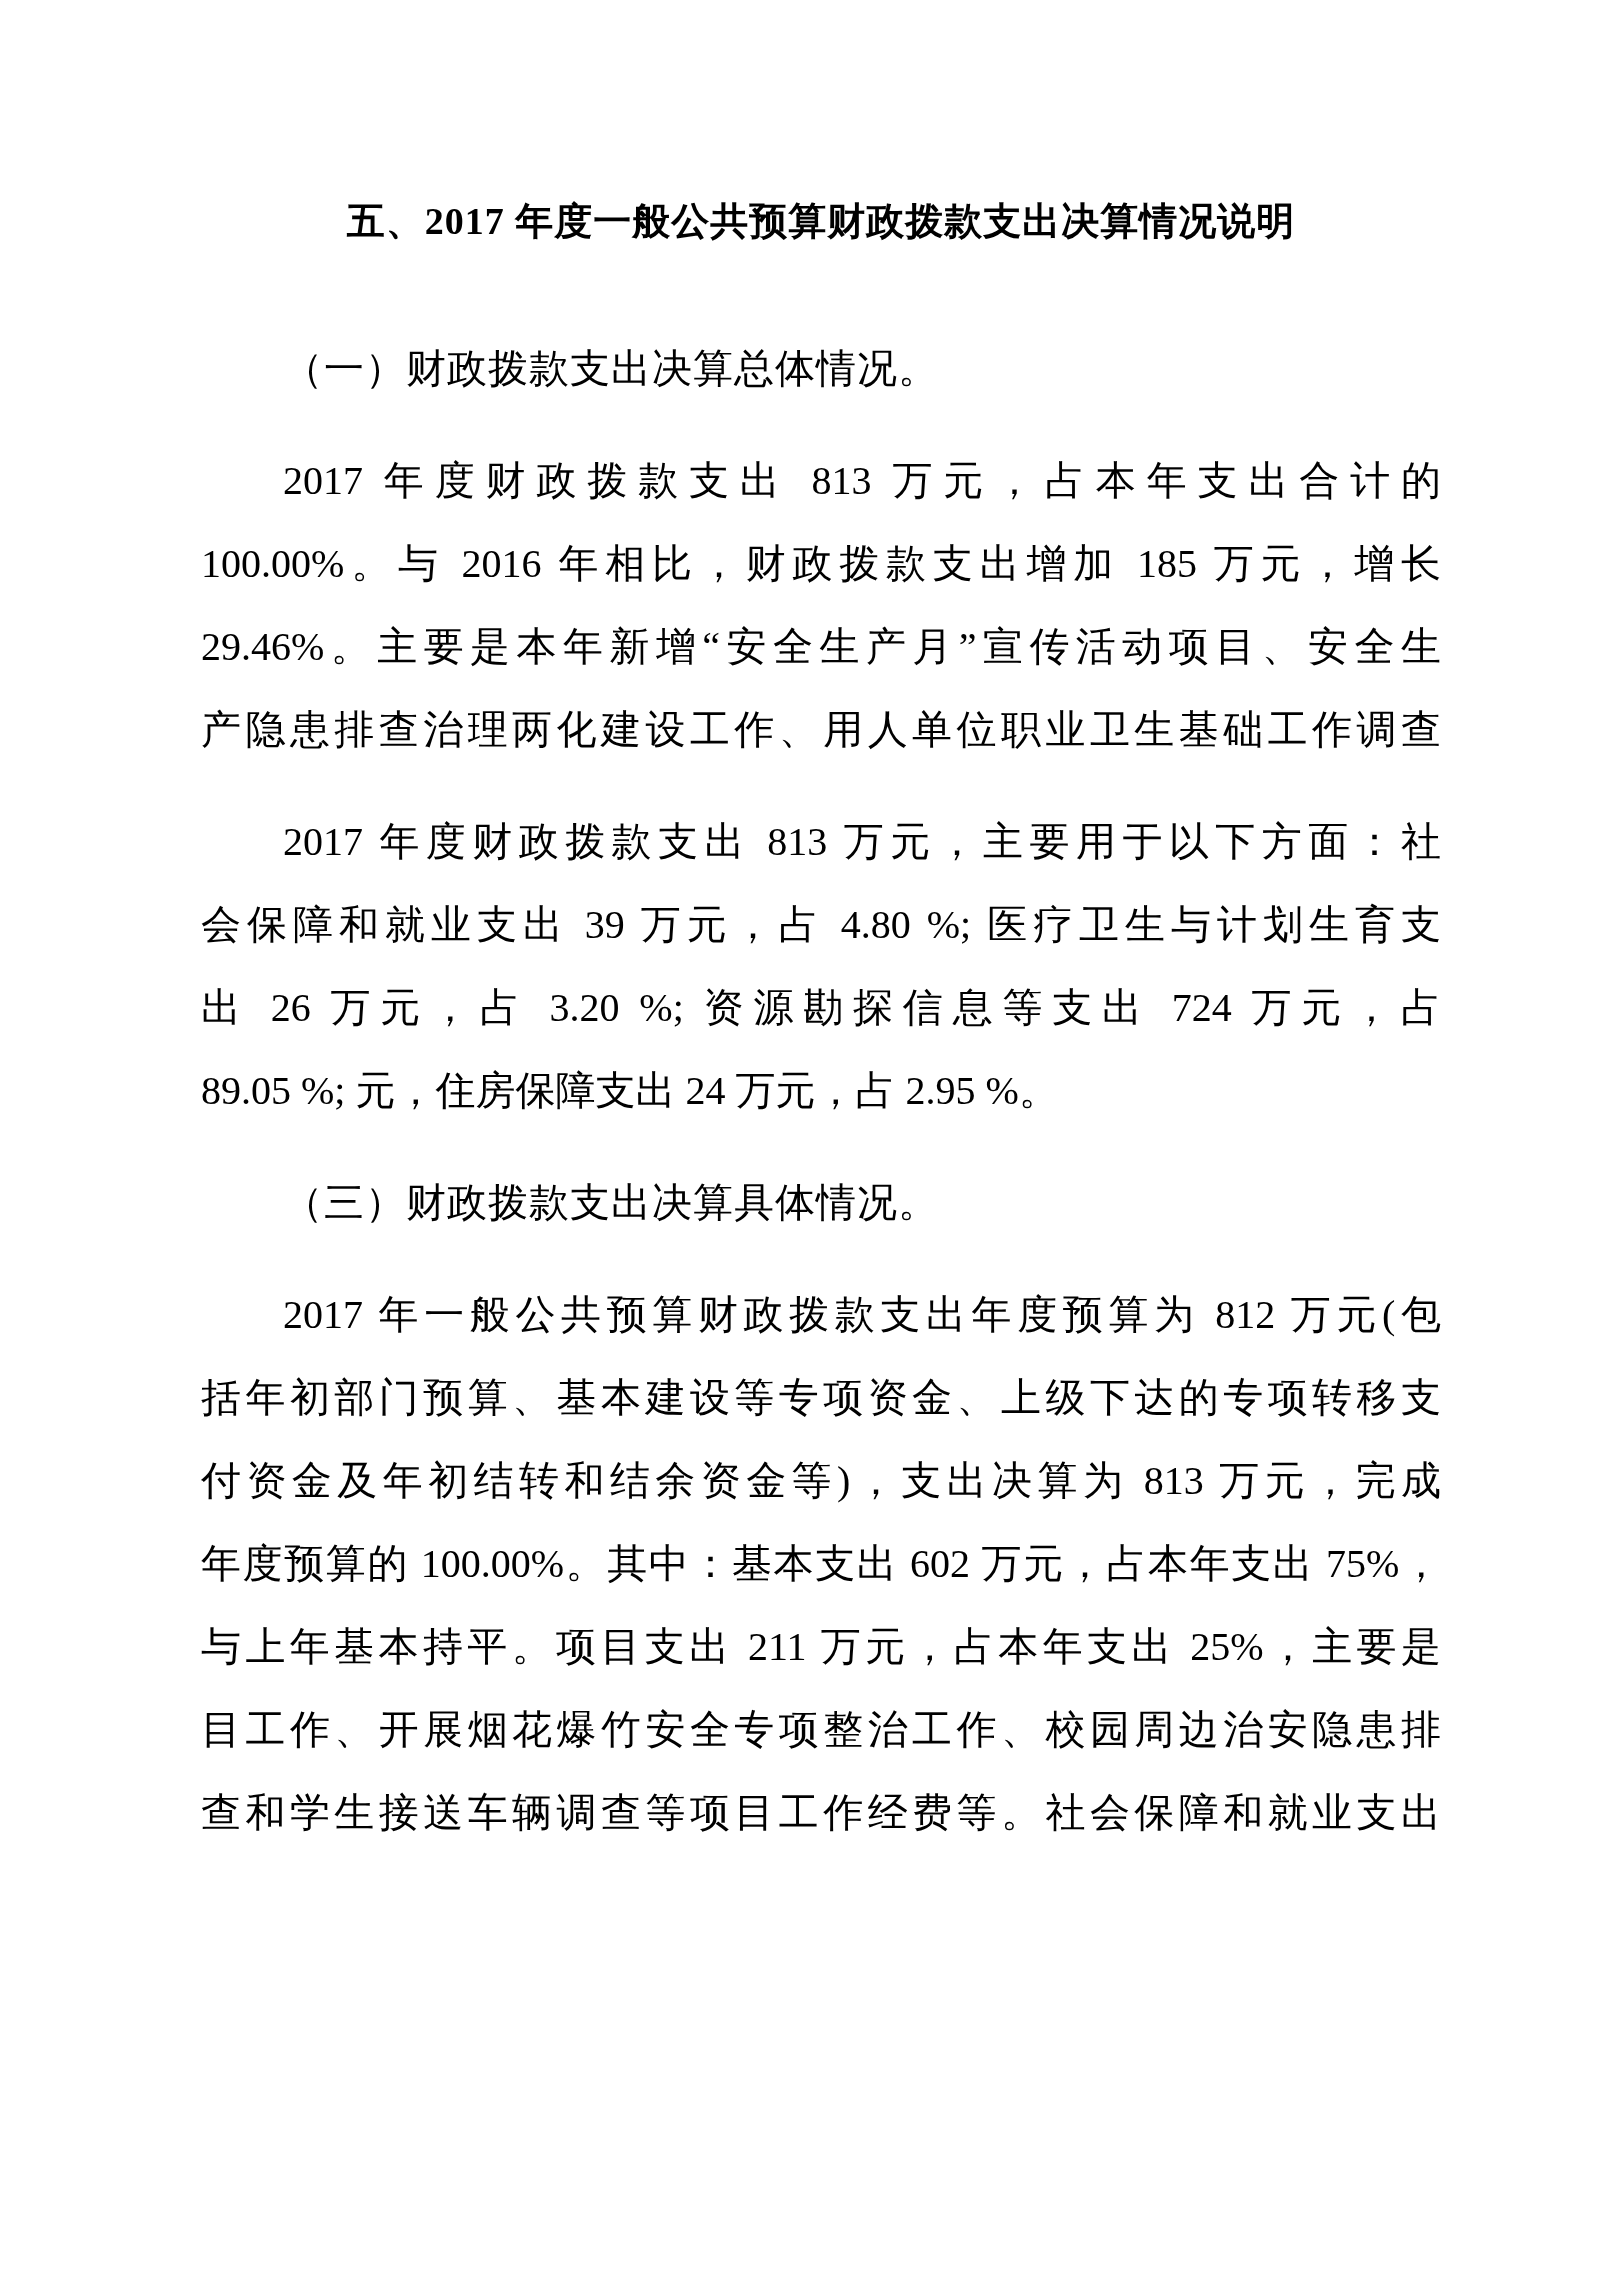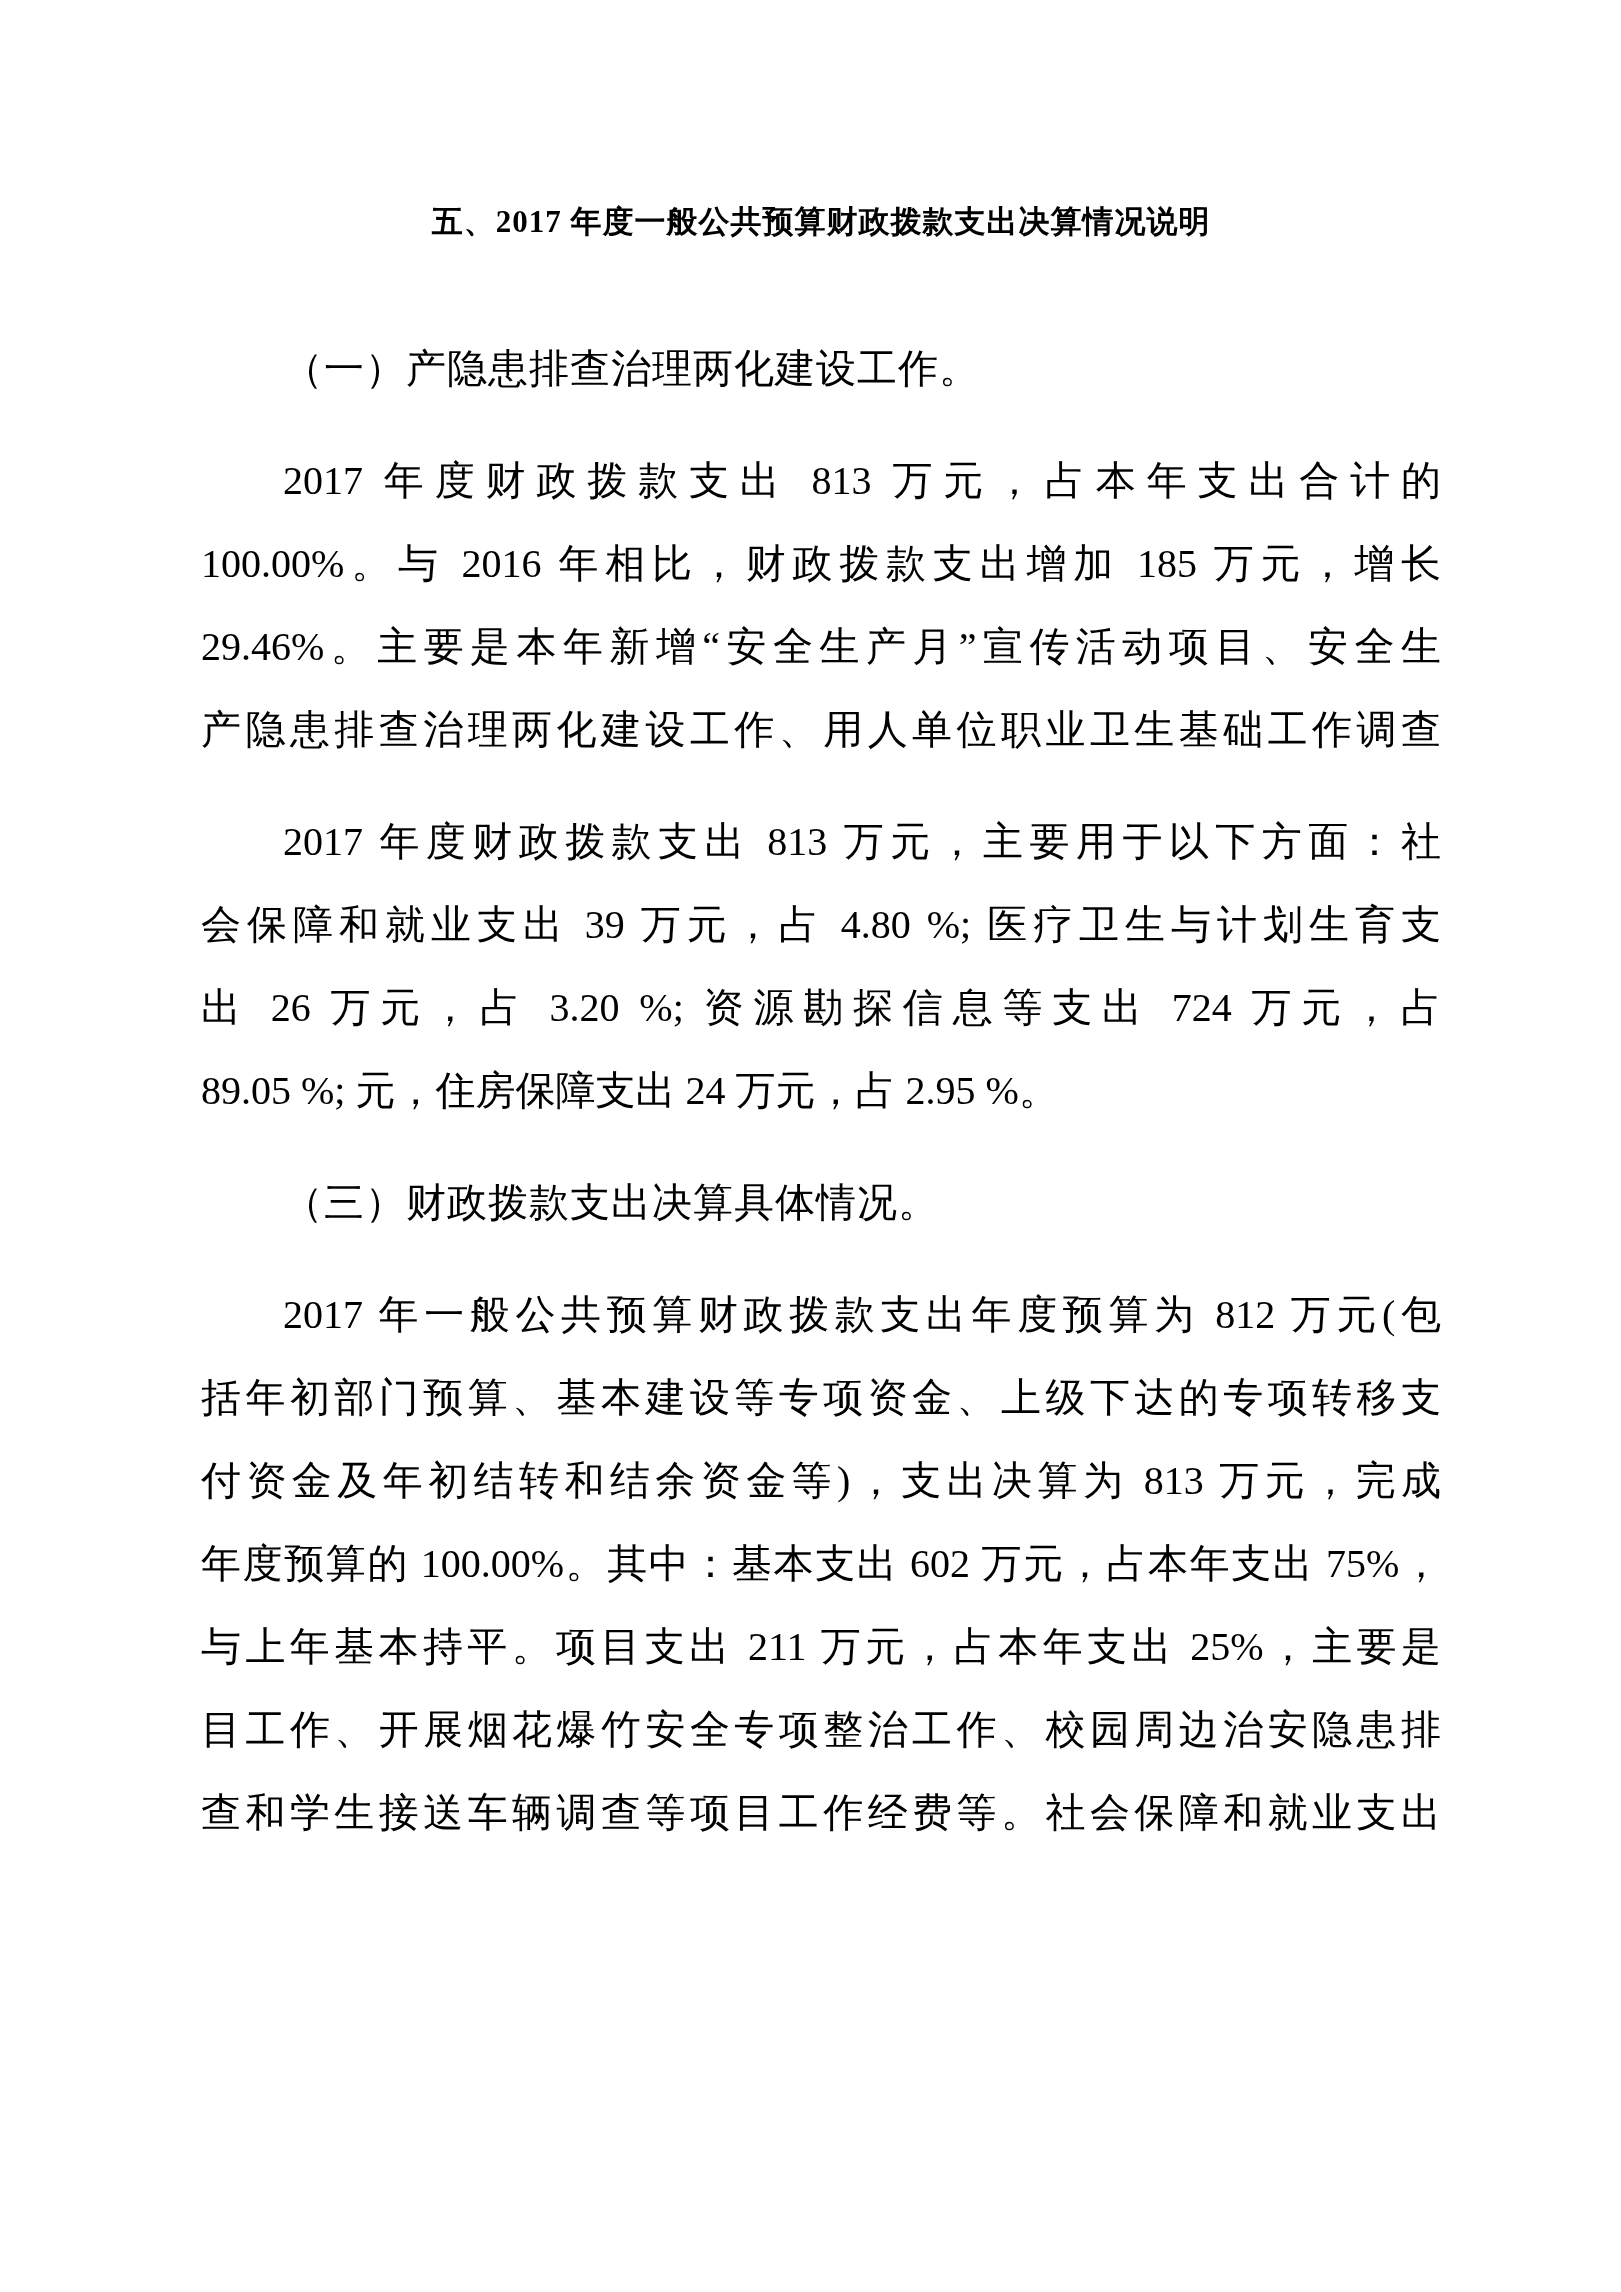--- a/index.html
+++ b/index.html
@@ -15,21 +15,21 @@
     background: #ffffff;
     color: #000000;
     font-family: "Liberation Serif", "DejaVu Serif", serif;
     padding: 192px 180px 0 201px;
     overflow: hidden;
   }
   .block {
     margin: 0 0 29px 0;
   }
   .doc-title {
-    font-size: 31px;
+    font-size: 38px;
     font-weight: 700;
     line-height: 59px;
     text-align: center;
     letter-spacing: 1px;
     margin-bottom: 76px;
     white-space: nowrap;
   }
   .heading {
     font-size: 40px;
     line-height: 83px;
@@ -50,21 +50,21 @@
     text-indent: 82px;
   }
 </style>
 </head>
 <body>
 
 <div class="page">
 
   <div class="block doc-title">五、2017 年度一般公共预算财政拨款支出决算情况说明</div>
 
-  <div class="block heading">（一）产隐患排查治理两化建设工作。</div>
+  <div class="block heading">（一）财政拨款支出决算总体情况。</div>
 
   <div class="block paragraph">
     <div class="line first fill">2017 年度财政拨款支出 813 万元，占本年支出合计的</div>
     <div class="line fill">100.00%。与 2016 年相比，财政拨款支出增加 185 万元，增长</div>
     <div class="line fill">29.46%。主要是本年新增“安全生产月”宣传活动项目、安全生</div>
     <div class="line fill">产隐患排查治理两化建设工作、用人单位职业卫生基础工作调查</div>
   </div>
 
 
   <div class="block paragraph">

